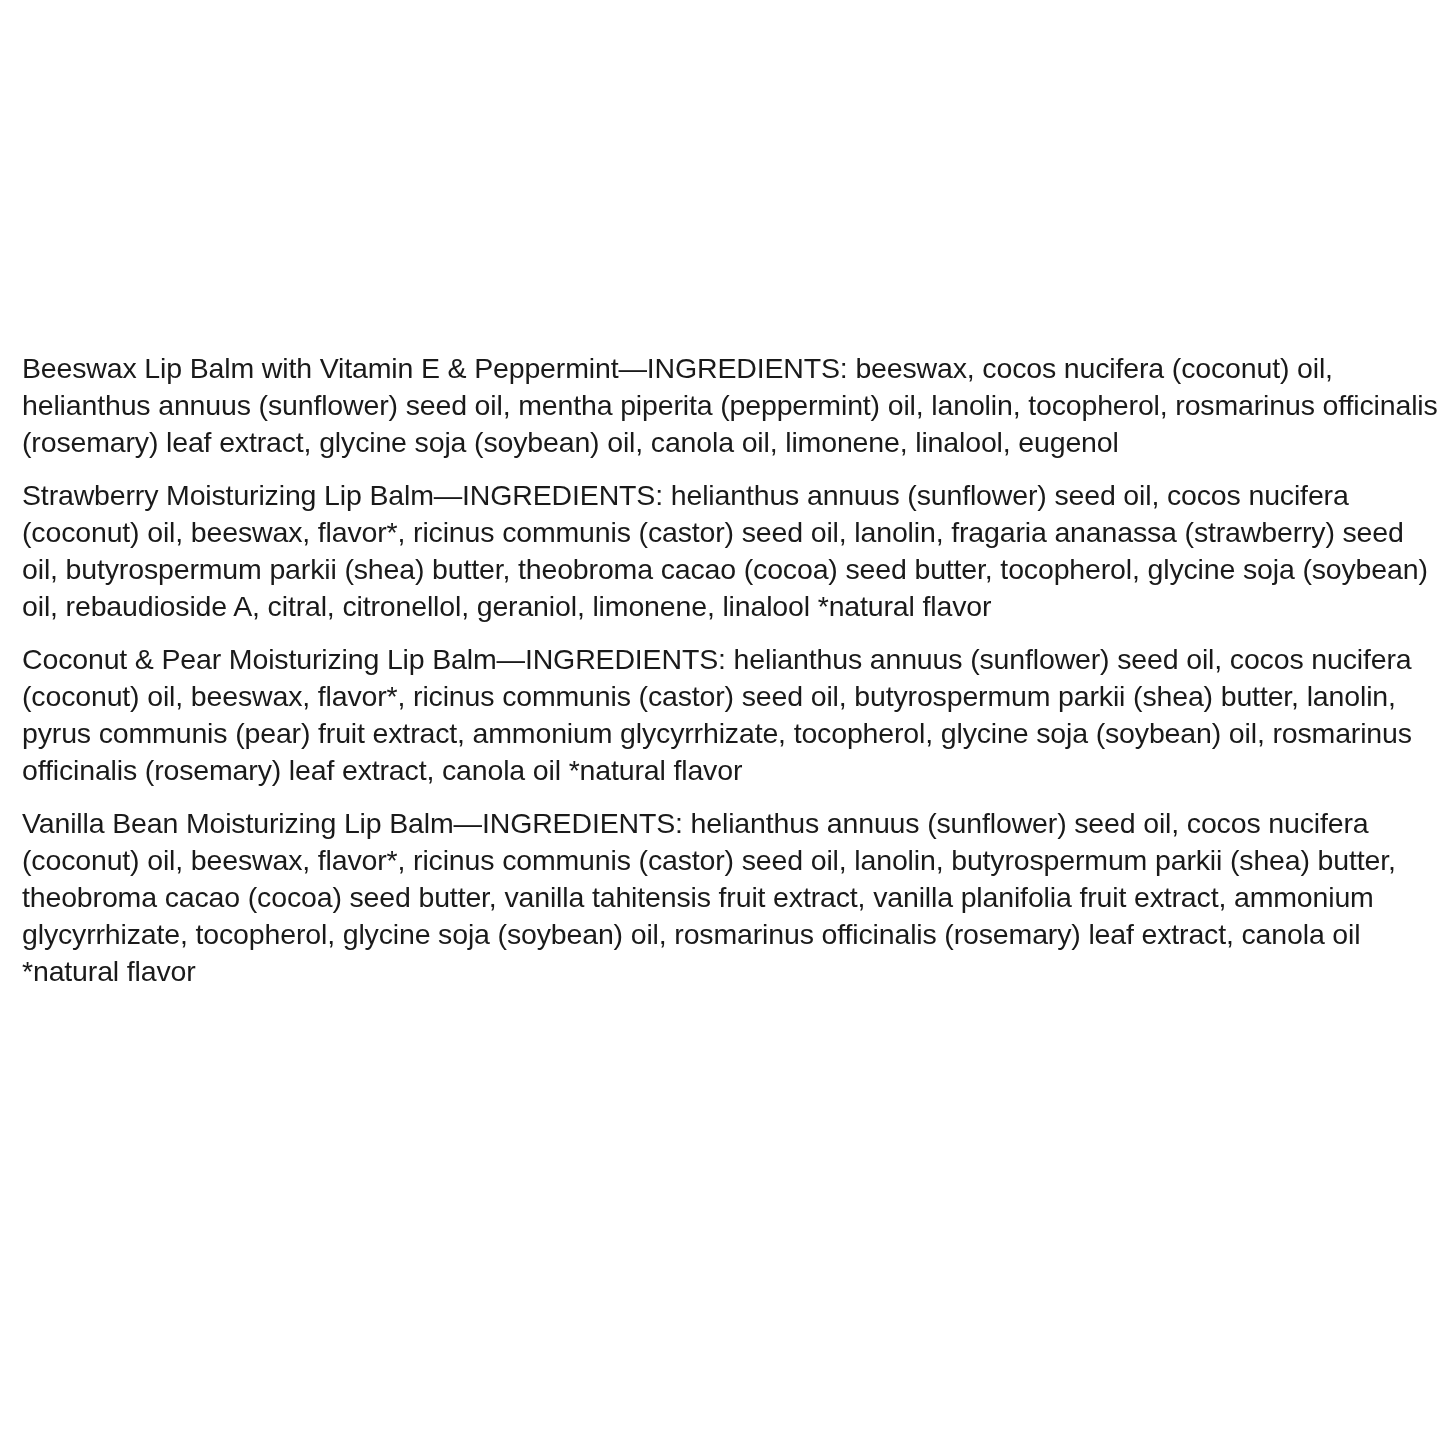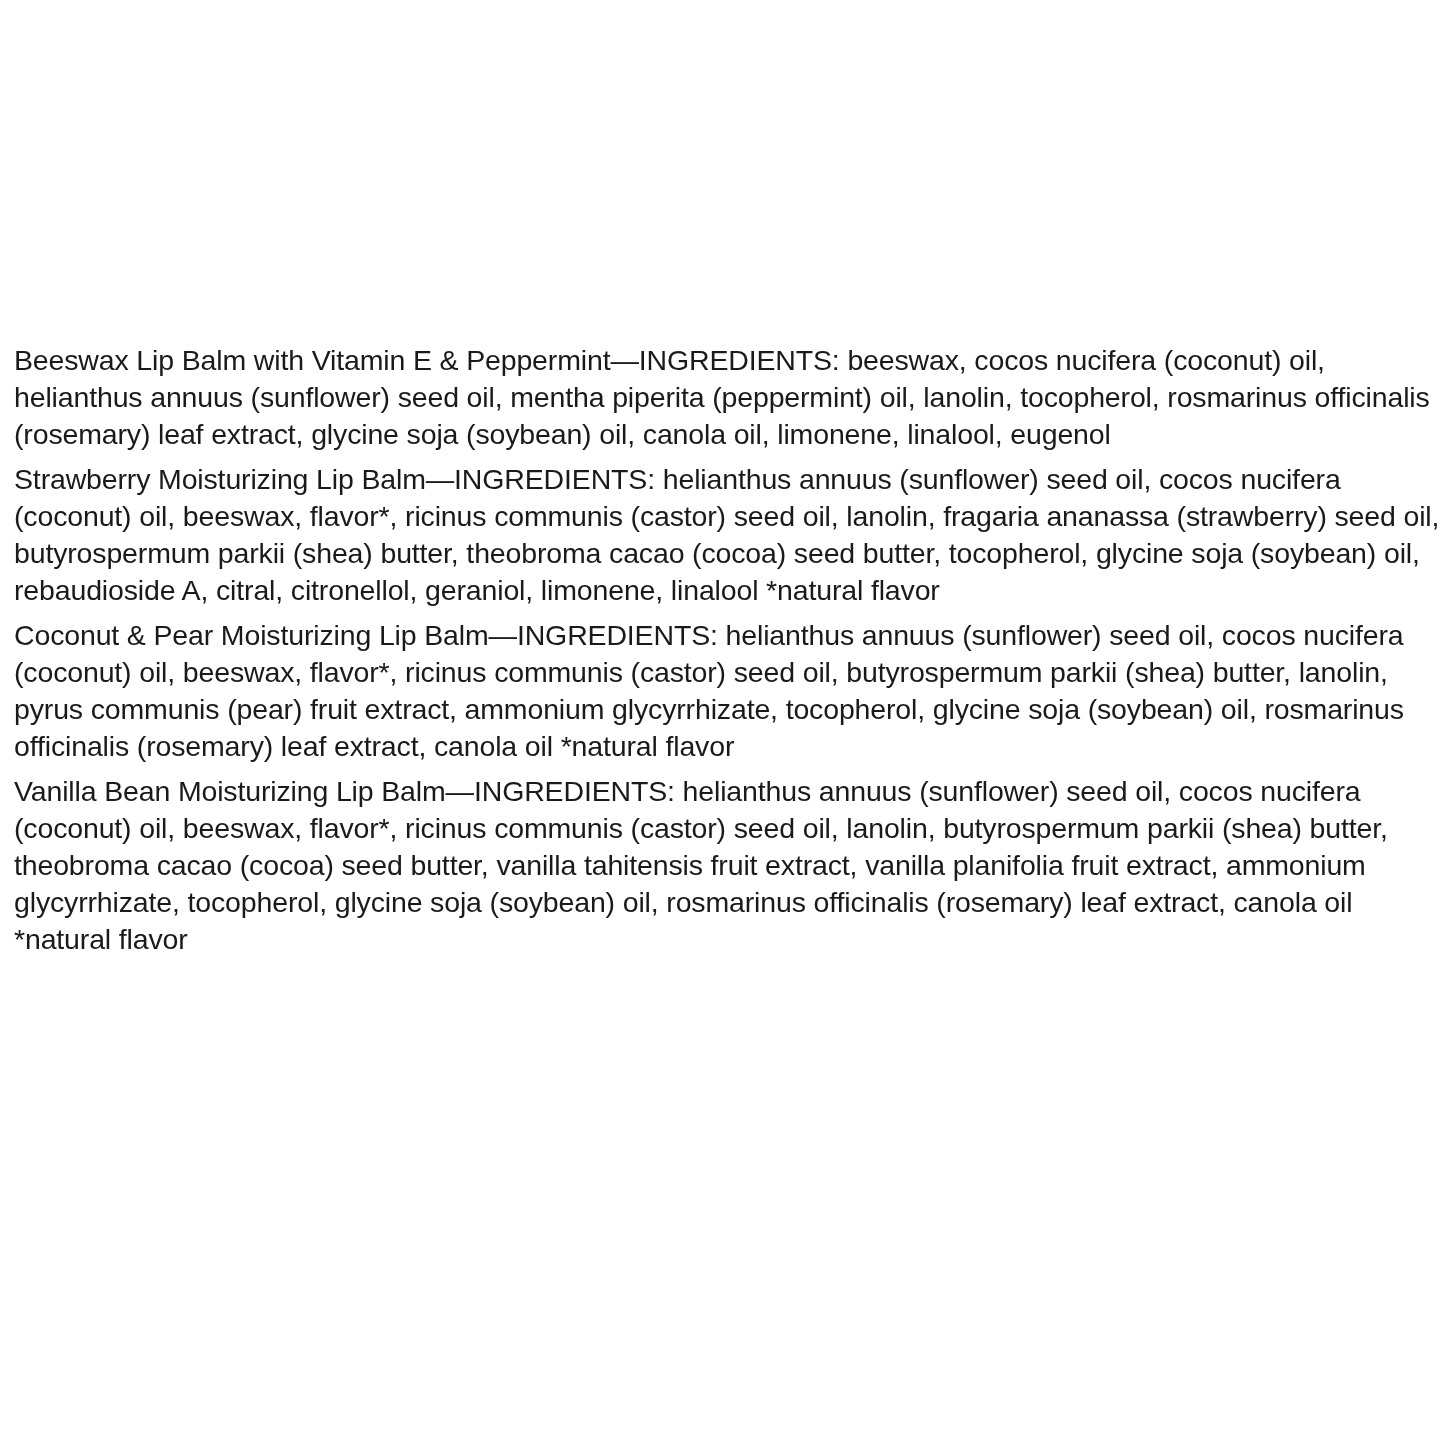--- a/index.html
+++ b/index.html
@@ -24,21 +24,21 @@
     position: absolute;
     left: 6px;
     top: 334px;
     width: 1448px;
   }
   .product-paragraph {
     font-size: 28.5px;
     line-height: 37px;
     letter-spacing: -0.15px;
     color: #1a1a1a;
-    margin: 8px;
+    margin: 16px;
     padding: 0;
     text-align: left;
     word-spacing: 0px;
   }
 </style>
 </head>
 <body>
 
 <div class="page">
   <div class="ingredients-block">

